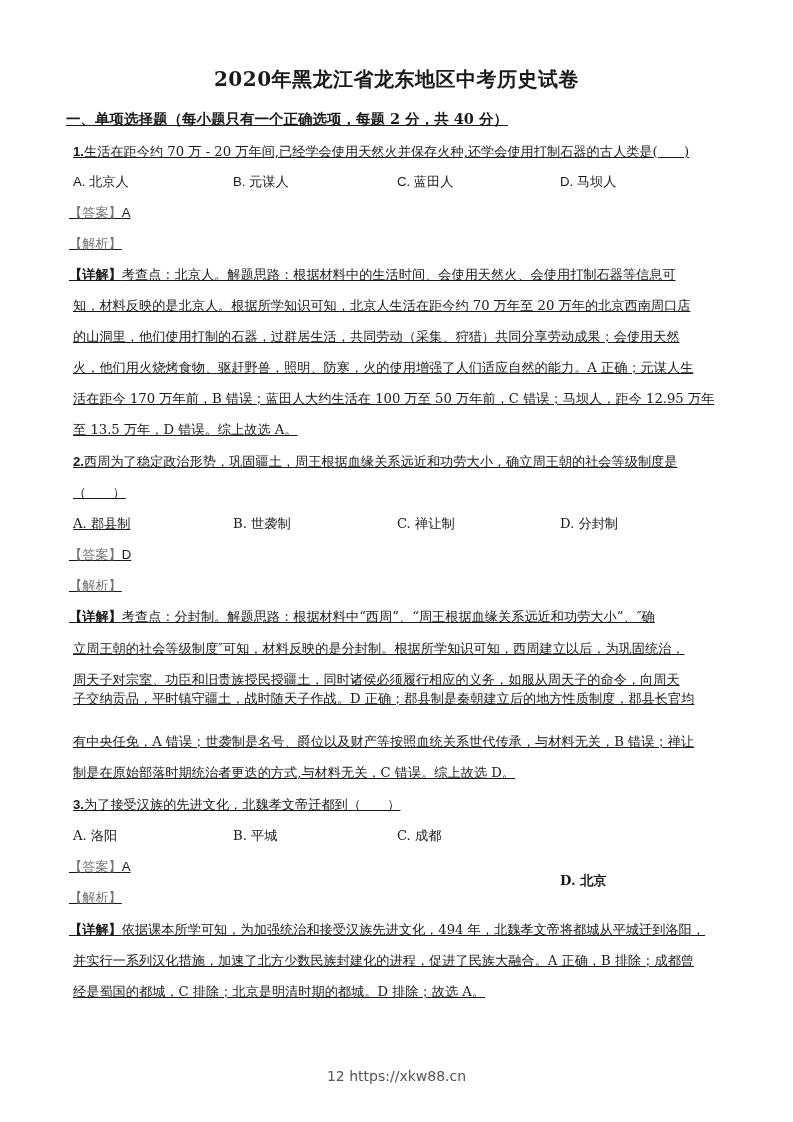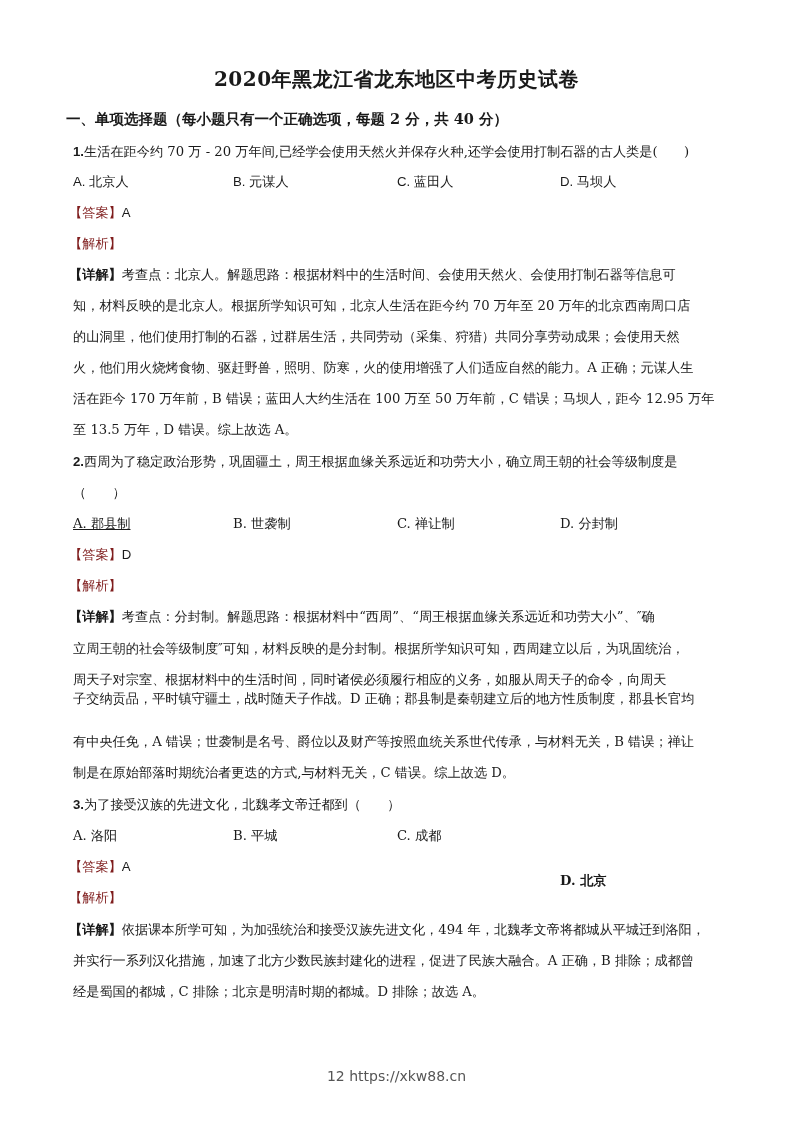--- a/index.html
+++ b/index.html
@@ -1,27 +1,27 @@
 <!DOCTYPE html>
 <html><head>
 <meta charset="utf-8">
 <style>
   html, body { margin: 0; padding: 0; background: #ffffff; }
   body { width: 793px; height: 1122px; position: relative; overflow: hidden;
          font-family: "DejaVu Serif", "Liberation Serif", serif; color: #1a1a1a; }
   .page { position: absolute; left: 0; top: 0; width: 793px; height: 822px; }
   .title { position: absolute; left: 0; width: 793px; top: 66px; text-align: center;
            font-size: 20px; font-weight: bold; letter-spacing: 0.5px; }
-  .line { position: absolute; left: 73px; width: 660px; font-size: 13.2px; white-space: nowrap; }
+  .line { position: absolute; left: 73px; width: 660px; font-size: 13.2px; white-space: nowrap; text-decoration: underline; }
   .section { font-weight: bold; font-size: 14.5px; left: 66px; }
   .qnum { font-weight: bold; font-family: "Liberation Sans", sans-serif; }
   .opt { position: absolute; font-size: 13.2px; }
   .opt-a { left: 73px; } .opt-b { left: 233px; } .opt-c { left: 397px; } .opt-d { left: 560px; }
   .opt1 { font-family: "Liberation Sans", sans-serif; }
-  .tag { color: #7f1d1d; }
+  .tag { color: #737373; }
   .tagbold { font-weight: bold; }
   .ans-val { font-family: "Liberation Sans", sans-serif; }
   .footer { position: absolute; left: 0; width: 793px; top: 1068px; text-align: center;
             font-family: "DejaVu Sans", sans-serif; font-size: 14px; color: #555; }
 </style>
 </head>
 <body>
 
 <div class="page">
 
@@ -46,21 +46,21 @@
   <div class="line" style="top:453px;"><span class="qnum">2.</span><span>西周为了稳定政治形势，巩固疆土，周王根据血缘关系远近和功劳大小，确立周王朝的社会等级制度是</span></div>
   <div class="line" style="top:484px;">（　　）</div>
   <span class="opt opt-a" style="top:515px;text-decoration:underline;">A.  郡县制</span>
   <span class="opt opt-b" style="top:515px;">B.  世袭制</span>
   <span class="opt opt-c" style="top:515px;">C.  禅让制</span>
   <span class="opt opt-d" style="top:515px;">D.  分封制</span>
   <div class="line" style="top:546px;left:69px;"><span class="tag">【答案】</span><span class="ans-val">D</span></div>
   <div class="line" style="top:577px;left:69px;"><span class="tag">【解析】</span></div>
   <div class="line" style="top:608px;left:69px;"><span class="tagbold">【详解】</span><span>考查点：分封制。解题思路：根据材料中“西周”、“周王根据血缘关系远近和功劳大小”、″确</span></div>
   <div class="line" style="top:640px;">立周王朝的社会等级制度″可知，材料反映的是分封制。根据所学知识可知，西周建立以后，为巩固统治，</div>
-  <div class="line" style="top:671px;">周天子对宗室、根据材料中的生活时间，同时诸侯必须履行相应的义务，如服从周天子的命令，向周天</div>
+  <div class="line" style="top:671px;">周天子对宗室、功臣和旧贵族授民授疆土，同时诸侯必须履行相应的义务，如服从周天子的命令，向周天</div>
   <div class="line" style="top:690px;">子交纳贡品，平时镇守疆土，战时随天子作战。D 正确；郡县制是秦朝建立后的地方性质制度，郡县长官均</div>
   <div class="line" style="top:733px;">有中央任免，A 错误；世袭制是名号、爵位以及财产等按照血统关系世代传承，与材料无关，B 错误；禅让</div>
   <div class="line" style="top:764px;">制是在原始部落时期统治者更迭的方式,与材料无关，C 错误。综上故选 D。</div>
 
   <div class="line" style="top:796px;"><span class="qnum">3.</span><span>为了接受汉族的先进文化，北魏孝文帝迁都到（　　）</span></div>
   <span class="opt opt-a" style="top:827px;">A.  洛阳</span>
   <span class="opt opt-b" style="top:827px;">B.  平城</span>
   <span class="opt opt-c" style="top:827px;">C.  成都</span>
   <span class="opt opt-d" style="top:872px;font-weight:bold;">D.  北京</span>
   <div class="line" style="top:858px;left:69px;"><span class="tag">【答案】</span><span class="ans-val">A</span></div>

